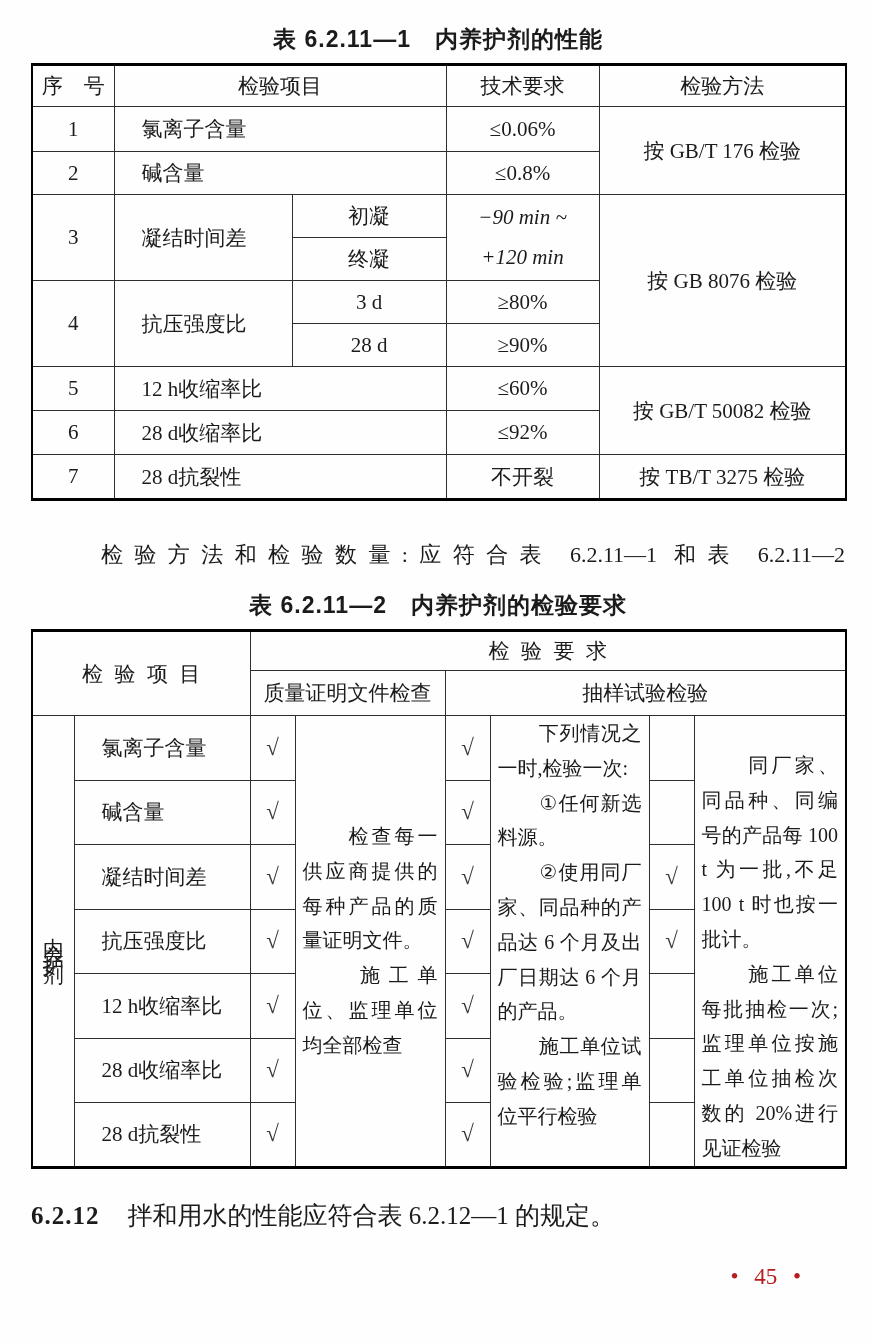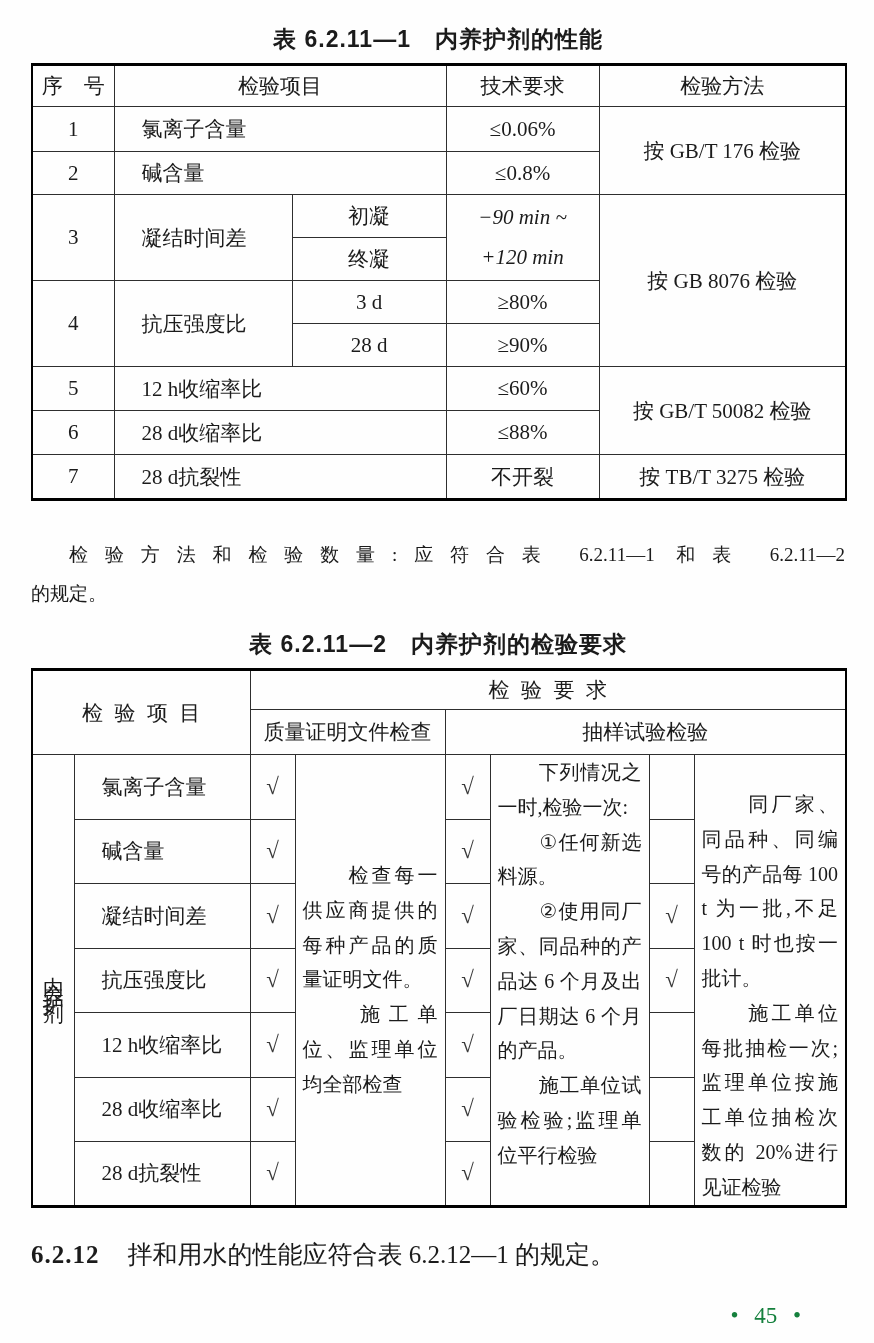--- a/index.html
+++ b/index.html
@@ -58,34 +58,34 @@
 
   .vert-cell span {
     writing-mode: vertical-rl;
     text-orientation: upright;
     letter-spacing: 0.4em;
     display: inline-block;
   }
   .sp span { letter-spacing: 0.55em; margin-right: -0.55em; }
   .check { font-size: 23px; color: #3a3a3a; }
 
-  .para { margin-top: 34px; font-size: 19px; line-height: 39px; }
+  .para { margin-top: 34px; font-size: 22px; line-height: 39px; margin-left: 26px; }
   .para .l1 { text-align: justify; text-align-last: justify; text-indent: 2em; }
   .para .l2 { text-align: left; }
 
   .clause { margin-top: 30px; font-size: 25px; }
   .clause .num { font-weight: bold; margin-right: 28px; letter-spacing: 1px; }
 
   .page-no {
     margin-top: 32px;
     text-align: right;
     padding-right: 44px;
     font-size: 23px;
     word-spacing: 10px;
-    color: #15803d;
+    color: #b91c1c;
     font-family: Liberation Serif, serif;
   }
 </style>
 </head>
 <body>
 
 <div class="page">
   <div class="content">
 
     <div class="tbl-title">表 6.2.11—1　内养护剂的性能</div>
@@ -139,34 +139,33 @@
       </tr>
       <tr style="height:44px">
         <td>5</td>
         <td colspan="2" class="item-cell">12 h收缩率比</td>
         <td>≤60%</td>
         <td rowspan="2">按 GB/T 50082 检验</td>
       </tr>
       <tr style="height:44px">
         <td>6</td>
         <td colspan="2" class="item-cell">28 d收缩率比</td>
-        <td>≤88%</td>
+        <td>≤92%</td>
       </tr>
       <tr style="height:45px">
         <td>7</td>
         <td colspan="2" class="item-cell">28 d抗裂性</td>
         <td>不开裂</td>
         <td>按 TB/T 3275 检验</td>
       </tr>
     </tbody>
       </table>
 
     <div class="para">
       <div class="l1">检验方法和检验数量:应符合表 6.2.11—1 和表 6.2.11—2</div>
-      <div class="l2">的规定。</div>
     </div>
 
     <div class="tbl-title tbl-title2">表 6.2.11—2　内养护剂的检验要求</div>
 
     <table>
       <colgroup>
         <col style="width:42px">
           <col style="width:176px">
           <col style="width:45px">
           <col style="width:150px">

